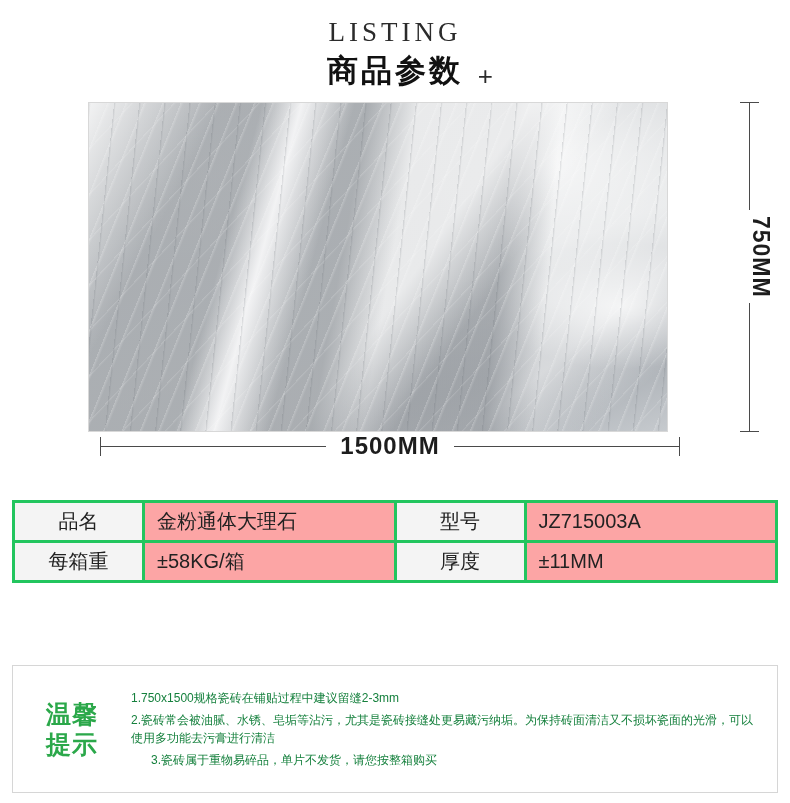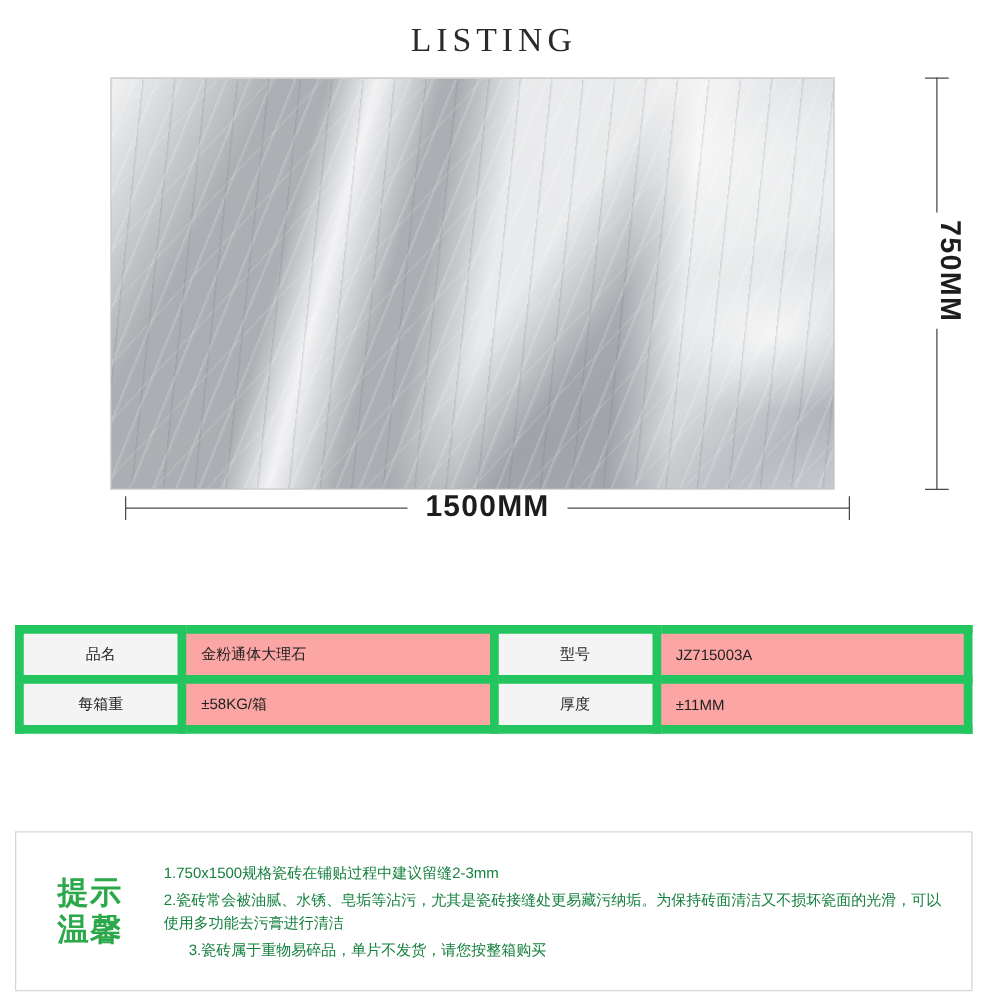--- a/index.html
+++ b/index.html
@@ -185,23 +185,23 @@
     left: 12px;
     top: 500px;
     width: 766px;
   }
   table.spec {
     width: 100%;
     border-collapse: collapse;
     table-layout: fixed;
   }
   table.spec td {
-    border: 7px solid #22c55e;
+    border: 3px solid #22c55e;
     height: 40px;
-    font-size: 12px;
+    font-size: 20px;
     color: #222;
     padding: 0 12px;
   }
   td.key {
     width: 130px;
     text-align: center;
     background: #f4f4f4;
     color: #333;
     font-size: 16px;
   }
@@ -245,20 +245,24 @@
   }
   .notice-lines p:last-child { margin-bottom: 0; margin-left: 20px; }
 </style>
 </head>
 <body>
 
 <div class="page">
 
   <div class="header">
     <div class="header-en">LISTING</div>
+    <div class="header-cn-wrap">
+      <span class="header-cn">商品参数</span>
+      <span class="header-plus">+</span>
+    </div>
   </div>
 
   <div class="img-zone">
     <div class="tile">
       <div class="marble"></div>
     </div>
 
     <div class="dim-right">
       <div class="line"></div>
       <div class="cap-top"></div>
@@ -288,22 +292,22 @@
           <td class="val">±58KG/箱</td>
           <td class="key">厚度</td>
           <td class="val">±11MM</td>
         </tr>
       </tbody>
     </table>
   </div>
 
   <div class="notice">
     <div class="notice-badge">
+      <div>温馨</div>
       <div>提示</div>
-      <div>温馨</div>
     </div>
     <div class="notice-lines">
       <p>1.750x1500规格瓷砖在铺贴过程中建议留缝2-3mm</p>
       <p>2.瓷砖常会被油腻、水锈、皂垢等沾污，尤其是瓷砖接缝处更易藏污纳垢。为保持砖面清洁又不损坏瓷面的光滑，可以使用多功能去污膏进行清洁</p>
       <p>3.瓷砖属于重物易碎品，单片不发货，请您按整箱购买</p>
     </div>
   </div>
 
 </div>
 

